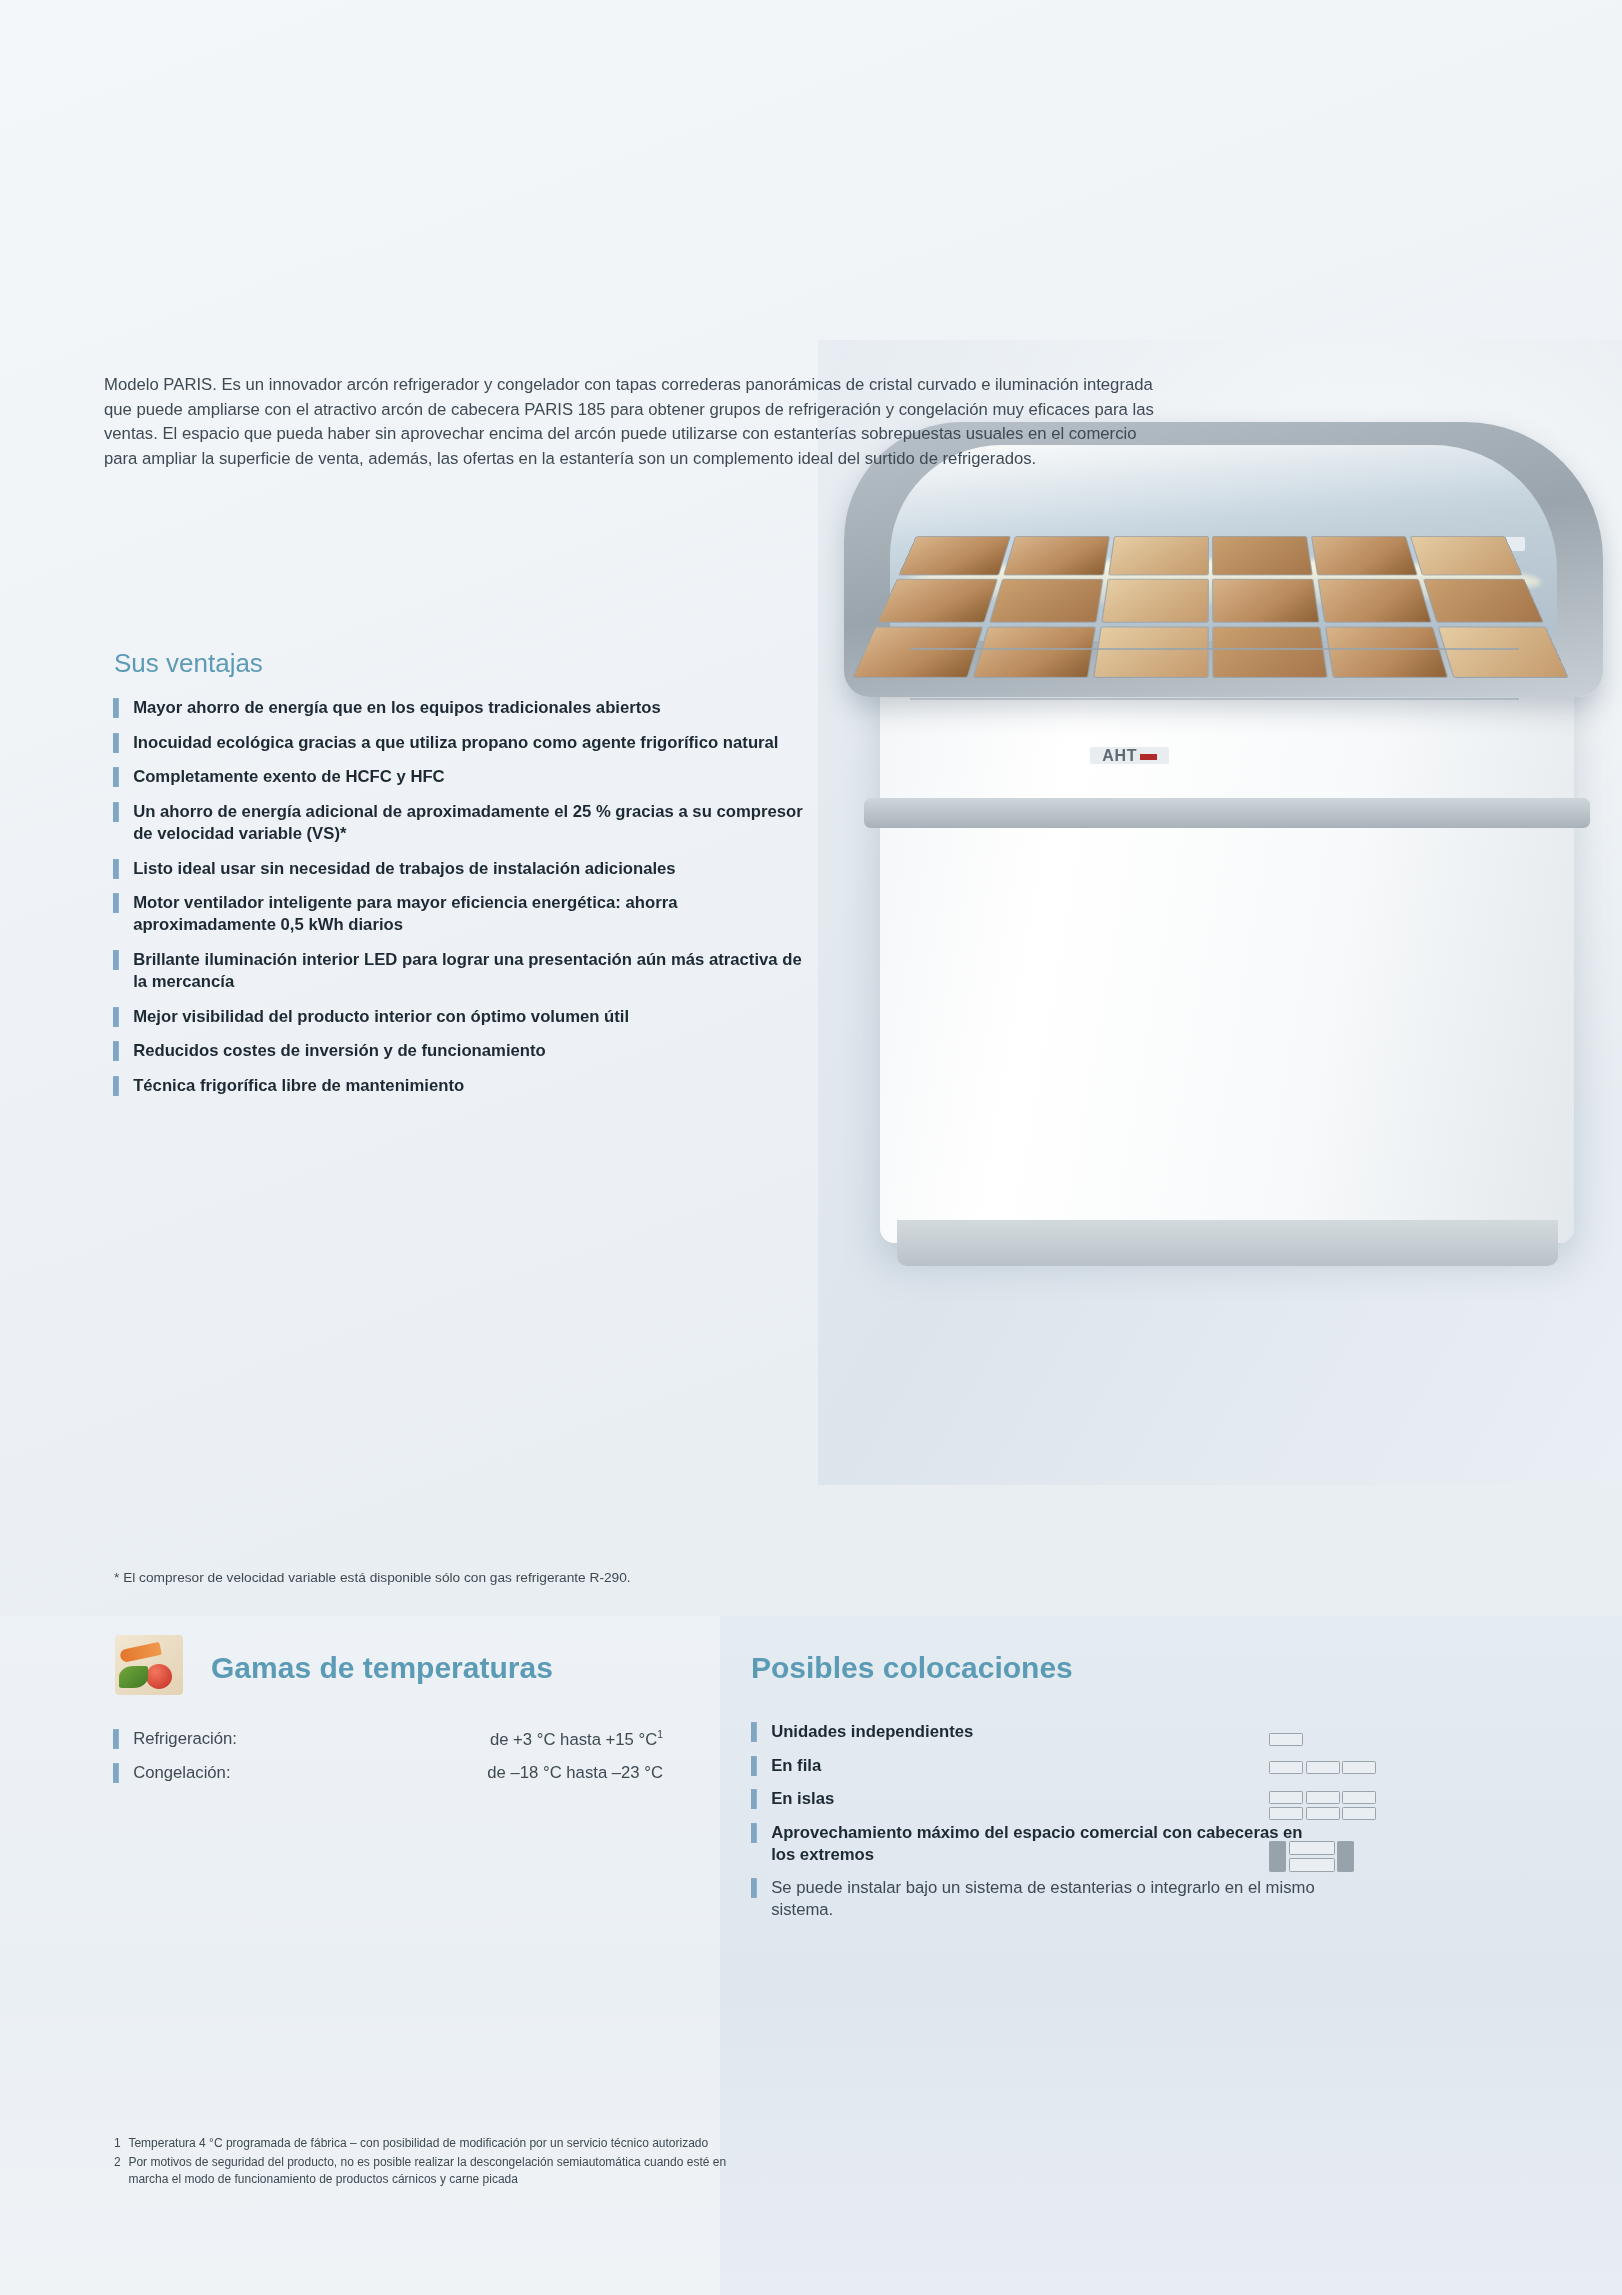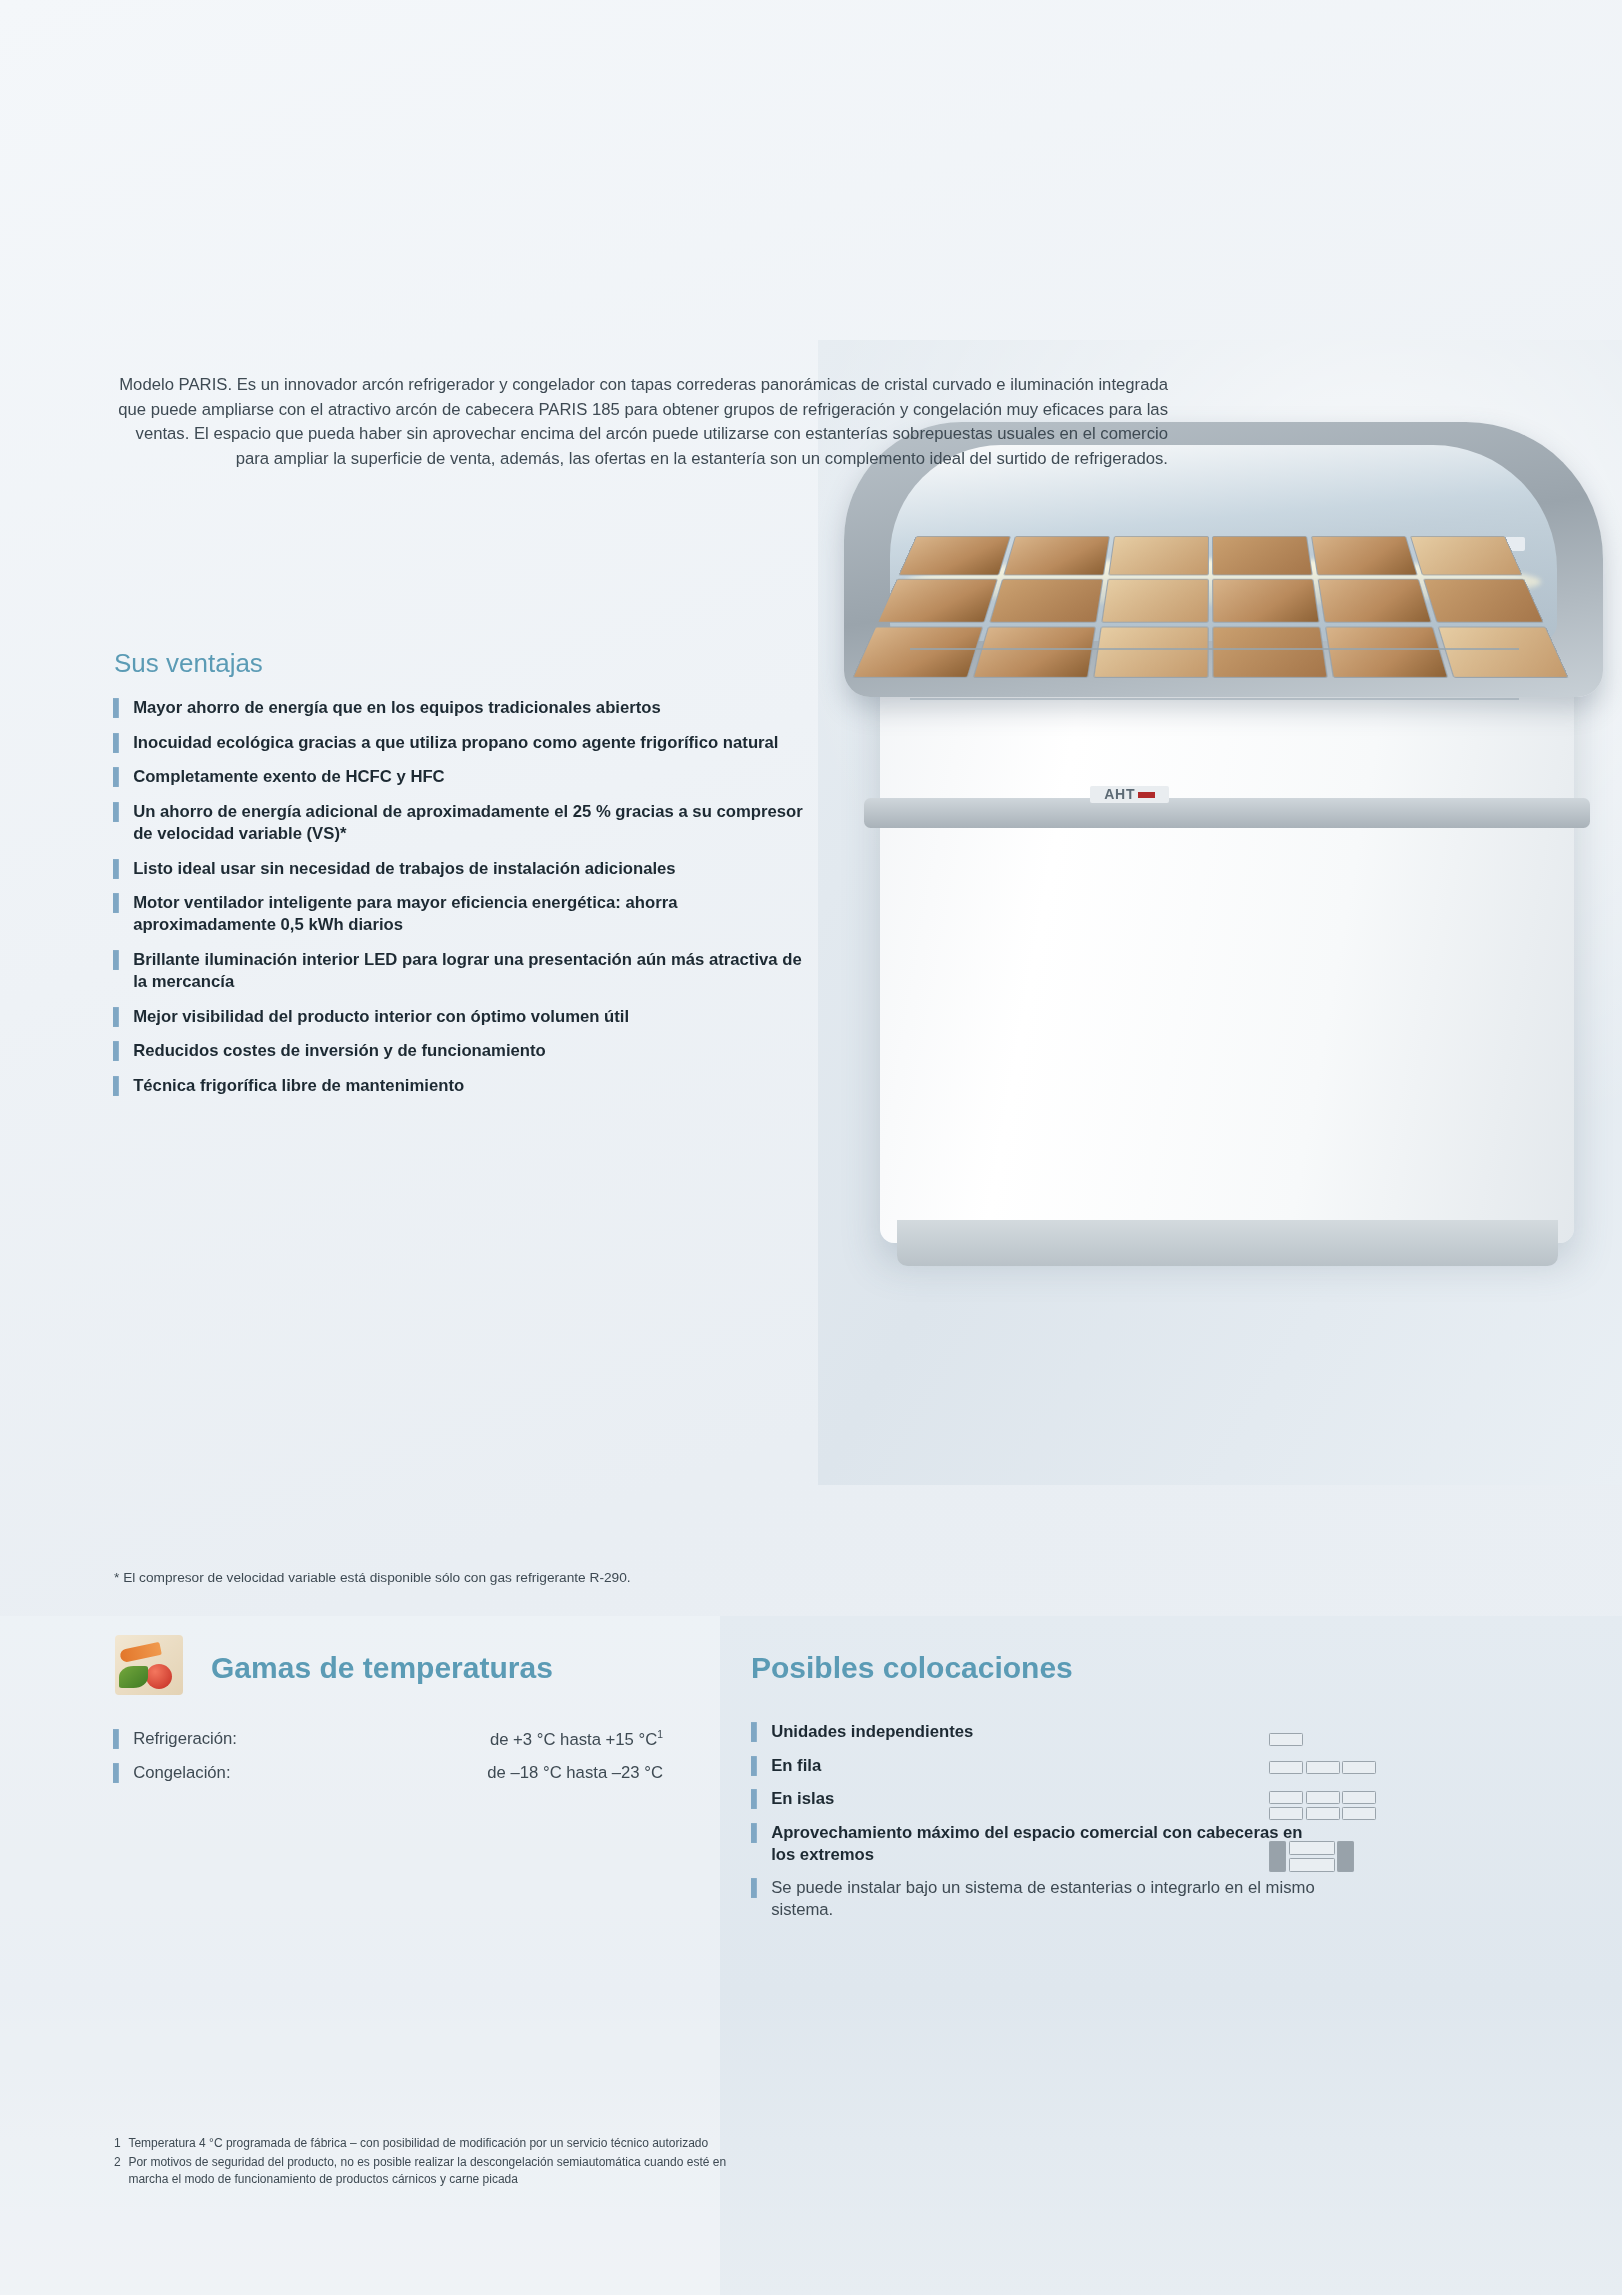--- a/index.html
+++ b/index.html
@@ -110,27 +110,26 @@
     width: 726px; height: 30px;
     background: linear-gradient(180deg,#cfd6db,#a9b2b9);
     border-radius: 6.5px;
   }
   .brand-plate {
     position: absolute;
     left: 272px; top: 407px;
     width: 79px; height: 17px;
     background: #e9edf0;
     border-radius: 2px;
-    font-size: 14px;
+    font-size: 16px;
     color: #5c6a74;
     letter-spacing: 0.7px;
     text-align: center;
     line-height: 17px;
     font-weight: bold;
-    margin-top: 39px;
   }
   .brand-plate i {
     display: inline-block;
     width: 17px; height: 5.9px;
     background: #b02a2a;
     margin-left: 2.6px;
     vertical-align: middle;
   }
   .small-plate {
     position: absolute;
@@ -146,26 +145,25 @@
     left: 113px; top: 154px;
     width: 1243px;
     color: #6f9a4e;
     font-size: 34px;
     font-weight: bold;
     line-height: 1.22;
     letter-spacing: 0.1px;
   }
   .intro {
     position: absolute;
-    left: 114px; top: 373px;
+    left: 104px; top: 373px;
     width: 1054px;
     font-size: 16.7px;
     line-height: 1.48;
     color: #3e4a53;
-    text-align: right;
   }
   .intro p { margin-bottom: 0; }
 
   .sub-head {
     position: absolute;
     left: 114px; top: 648px;
     font-size: 26px;
     color: #5b9bb5;
     font-weight: normal;
   }

